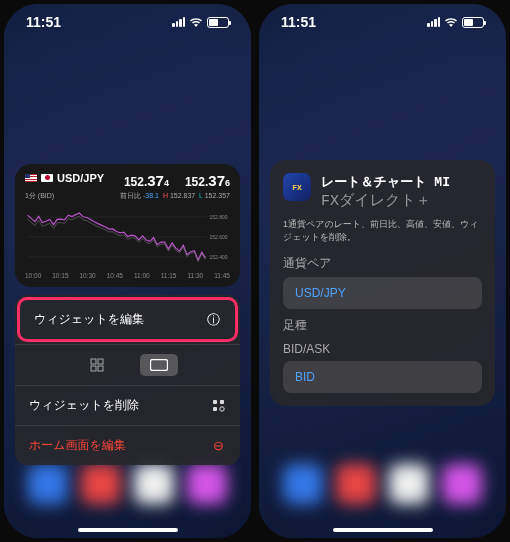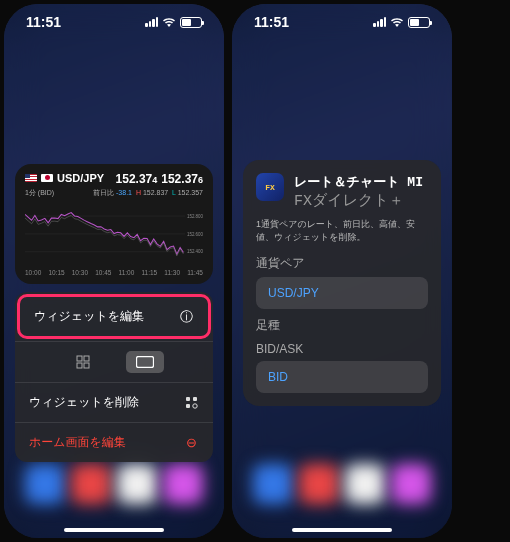--- a/index.html
+++ b/index.html
@@ -4,21 +4,21 @@
   <style>
     * { margin: 0; padding: 0; box-sizing: border-box; }
     body {
       background: #0a0a0a;
       font-family: -apple-system, "Hiragino Sans", sans-serif;
       display: flex;
       gap: 8px;
       padding: 4px;
     }
     .phone {
-      width: 220px;
+      width: 247px;
       height: 534px;
       background: linear-gradient(160deg, #1a2850 0%, #2a3568 30%, #1e2a50 60%, #0f1a3a 100%);
       border-radius: 34px;
       position: relative;
       overflow: hidden;
     }
     .phone::before {
       content: '';
       position: absolute;
       inset: 0;
@@ -132,29 +132,29 @@
     .flag-jp::before {
       content: '';
       position: absolute;
       top: 1px; left: 4px;
       width: 5px; height: 5px;
       background: #bc002d;
       border-radius: 50%;
     }
     .prices {
       display: flex;
-      gap: 4px;
+      gap: 16px;
     }
     .price {
       font-size: 12px;
       font-weight: 600;
       display: flex;
       align-items: baseline;
     }
-    .price .big { font-size: 12px; }
+    .price .big { font-size: 15px; }
     .price .sub { font-size: 9px; vertical-align: super; }
     .widget-subhead {
       display: flex;
       justify-content: space-between;
       font-size: 7px;
       color: #aaa;
       margin-bottom: 4px;
     }
     .delta-neg { color: #4aa8ff; }
     .high-label { color: #ff5555; }

